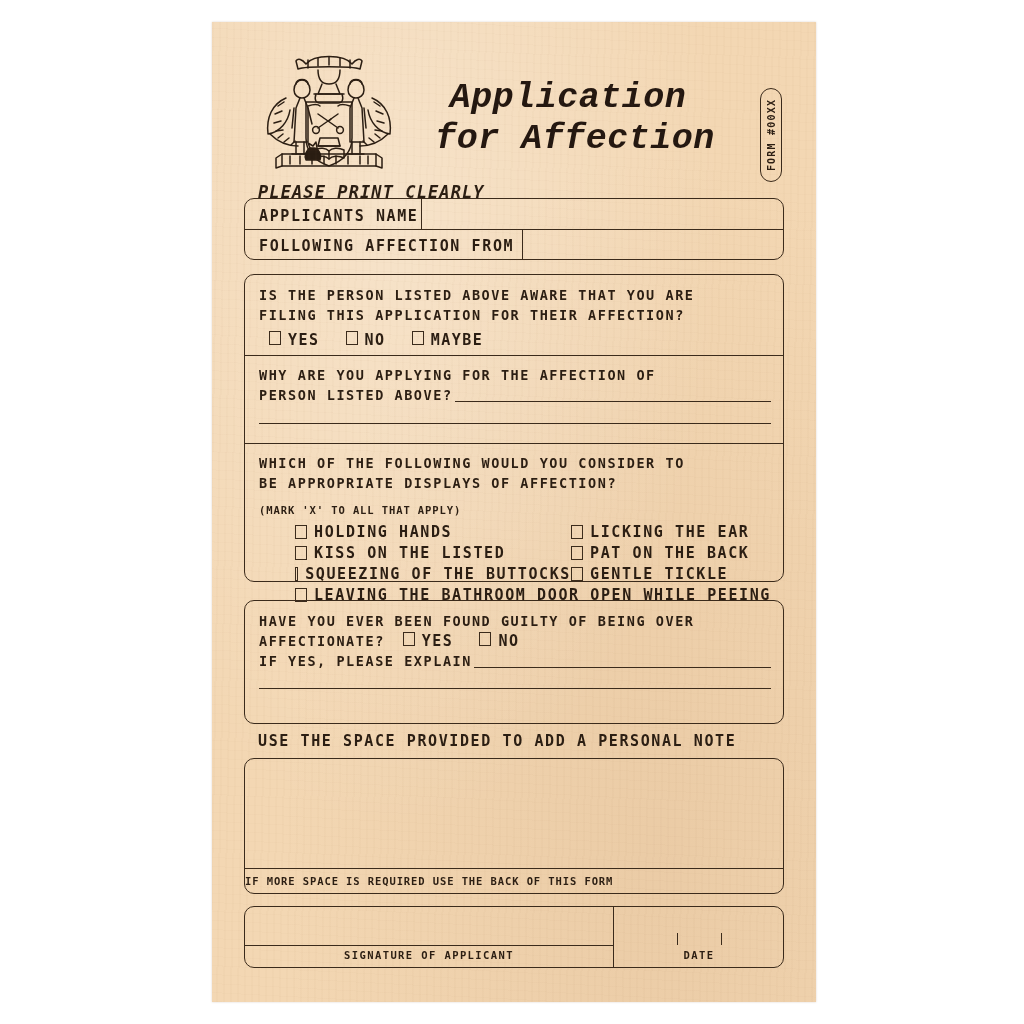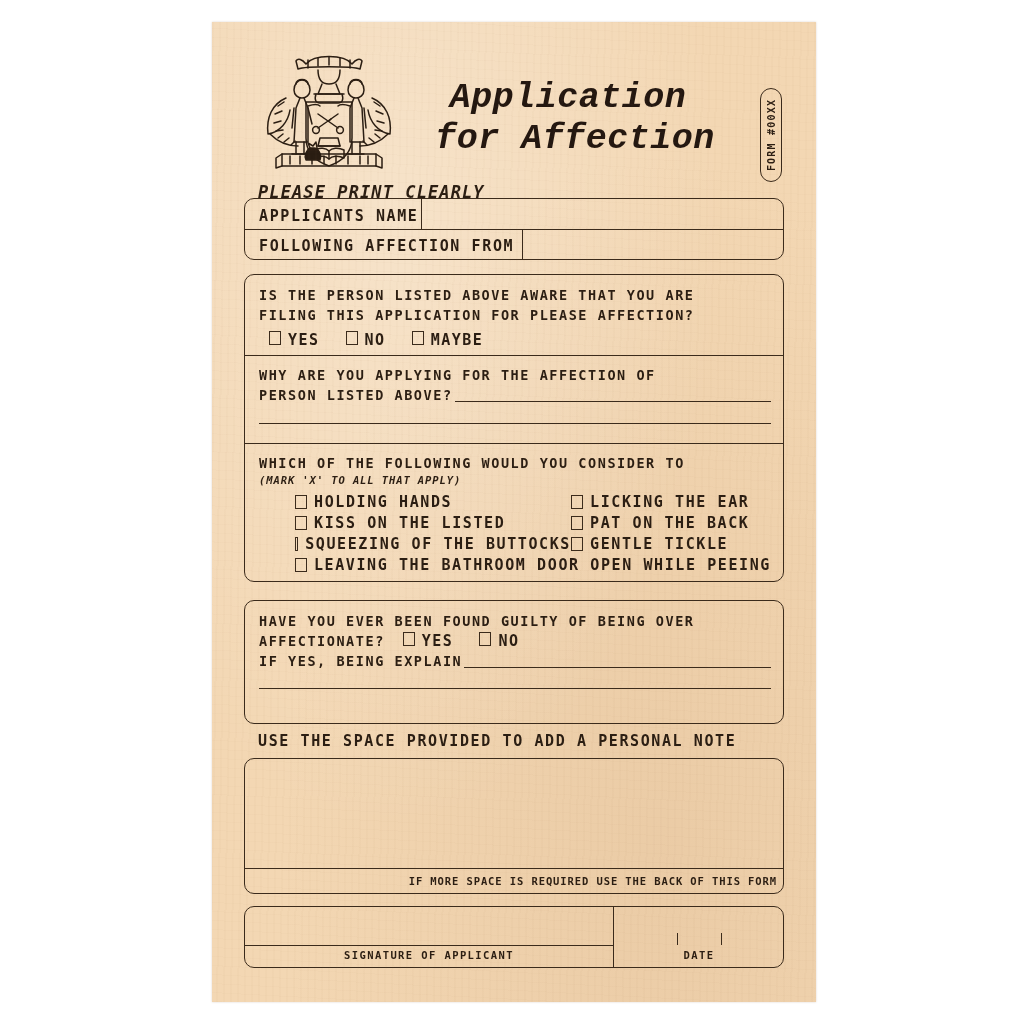--- a/index.html
+++ b/index.html
@@ -107,21 +107,21 @@
 
   #qbox{top:252px;height:308px;}
   #sigbox{top:884px;height:62px;}
   #guiltybox{top:578px;height:124px;}
   #notebox{top:736px;height:136px;}
 
   .notehdr{
     position:absolute;left:46px;top:710px;
   }
   .notefoot{
-    position:absolute;left:0;right:6px;text-align:right;
+    position:absolute;left:0;right:0;text-align:left;
   }
 </style>
 </head>
 <body>
 
 <div class="stage">
 <div class="paper">
 
   <div class="header">
 
@@ -205,21 +205,21 @@
     <div style="position:absolute;left:186px;top:8px;right:10px;font-size:13.5px;" class="lbl"></div>
 
     <div class="lbl r2lbl">FOLLOWING AFFECTION FROM</div>
     <div style="position:absolute;left:288px;top:38px;right:10px;font-size:13.5px;" class="lbl"></div>
   </div>
 
   <div class="box" id="qbox">
 
     <div style="position:absolute;left:14px;top:10px;right:24px;">
       <div class="qtext">IS THE PERSON LISTED ABOVE AWARE THAT YOU ARE</div>
-      <div class="qtext">FILING THIS APPLICATION FOR PLEASE AFFECTION?</div>
+      <div class="qtext">FILING THIS APPLICATION FOR THEIR AFFECTION?</div>
       <div class="cbrow" style="margin-top:6px;padding-left:10px;">
         <div class="opt">
           <span class="cb"></span>
           <span class="lbl">YES</span>
         </div>
         <div class="opt">
           <span class="cb"></span>
           <span class="lbl">NO</span>
         </div>
         <div class="opt">
@@ -237,21 +237,22 @@
         <span class="qtext">PERSON LISTED ABOVE?</span>
         <span style="flex:1;margin-left:2px;margin-bottom:3px;" class="rule"></span>
       </div>
       <div class="rule" style="margin-top:18px;"></div>
     </div>
 
     <div class="hline" style="top:168px;"></div>
 
     <div style="position:absolute;left:14px;top:178px;right:12px;">
       <div class="qtext">WHICH OF THE FOLLOWING WOULD YOU CONSIDER TO</div>
-      <div class="small" style="margin-top:1px;font-style:italic;">(MARK 'X' TO ALL THAT APPLY)</div>
+      <div class="qtext">BE APPROPRIATE DISPLAYS OF AFFECTION?</div>
+      <div class="small" style="margin-top:11px;">(MARK 'X' TO ALL THAT APPLY)</div>
 
       <div style="display:flex;margin-top:7px;padding-left:36px;">
         <div style="width:276px;">
           <div class="cbrow" style="margin-bottom:3px;">
             <span class="cb"></span>
             <span class="lbl">HOLDING HANDS</span>
           </div>
           <div class="cbrow" style="margin-bottom:3px;">
             <span class="cb"></span>
             <span class="lbl">KISS ON THE LISTED</span>
@@ -296,21 +297,21 @@
             <span class="lbl">YES</span>
           </span>
           <span class="opt">
             <span class="cb"></span>
             <span class="lbl">NO</span>
           </span>
         </span>
       </div>
 
       <div style="display:flex;align-items:flex-end;">
-        <span class="qtext">IF YES, BEING EXPLAIN</span>
+        <span class="qtext">IF YES, PLEASE EXPLAIN</span>
         <span style="flex:1;margin-left:2px;margin-bottom:3px;" class="rule"></span>
       </div>
       <div class="rule" style="margin-top:17px;"></div>
     </div>
   </div>
 
   <div class="notehdr lbl">USE THE SPACE PROVIDED TO ADD A PERSONAL NOTE</div>
 
   <div class="box" id="notebox">
     <div style="position:absolute;left:10px;right:10px;top:6px;bottom:28px;font-size:13px;" class="lbl"></div>

